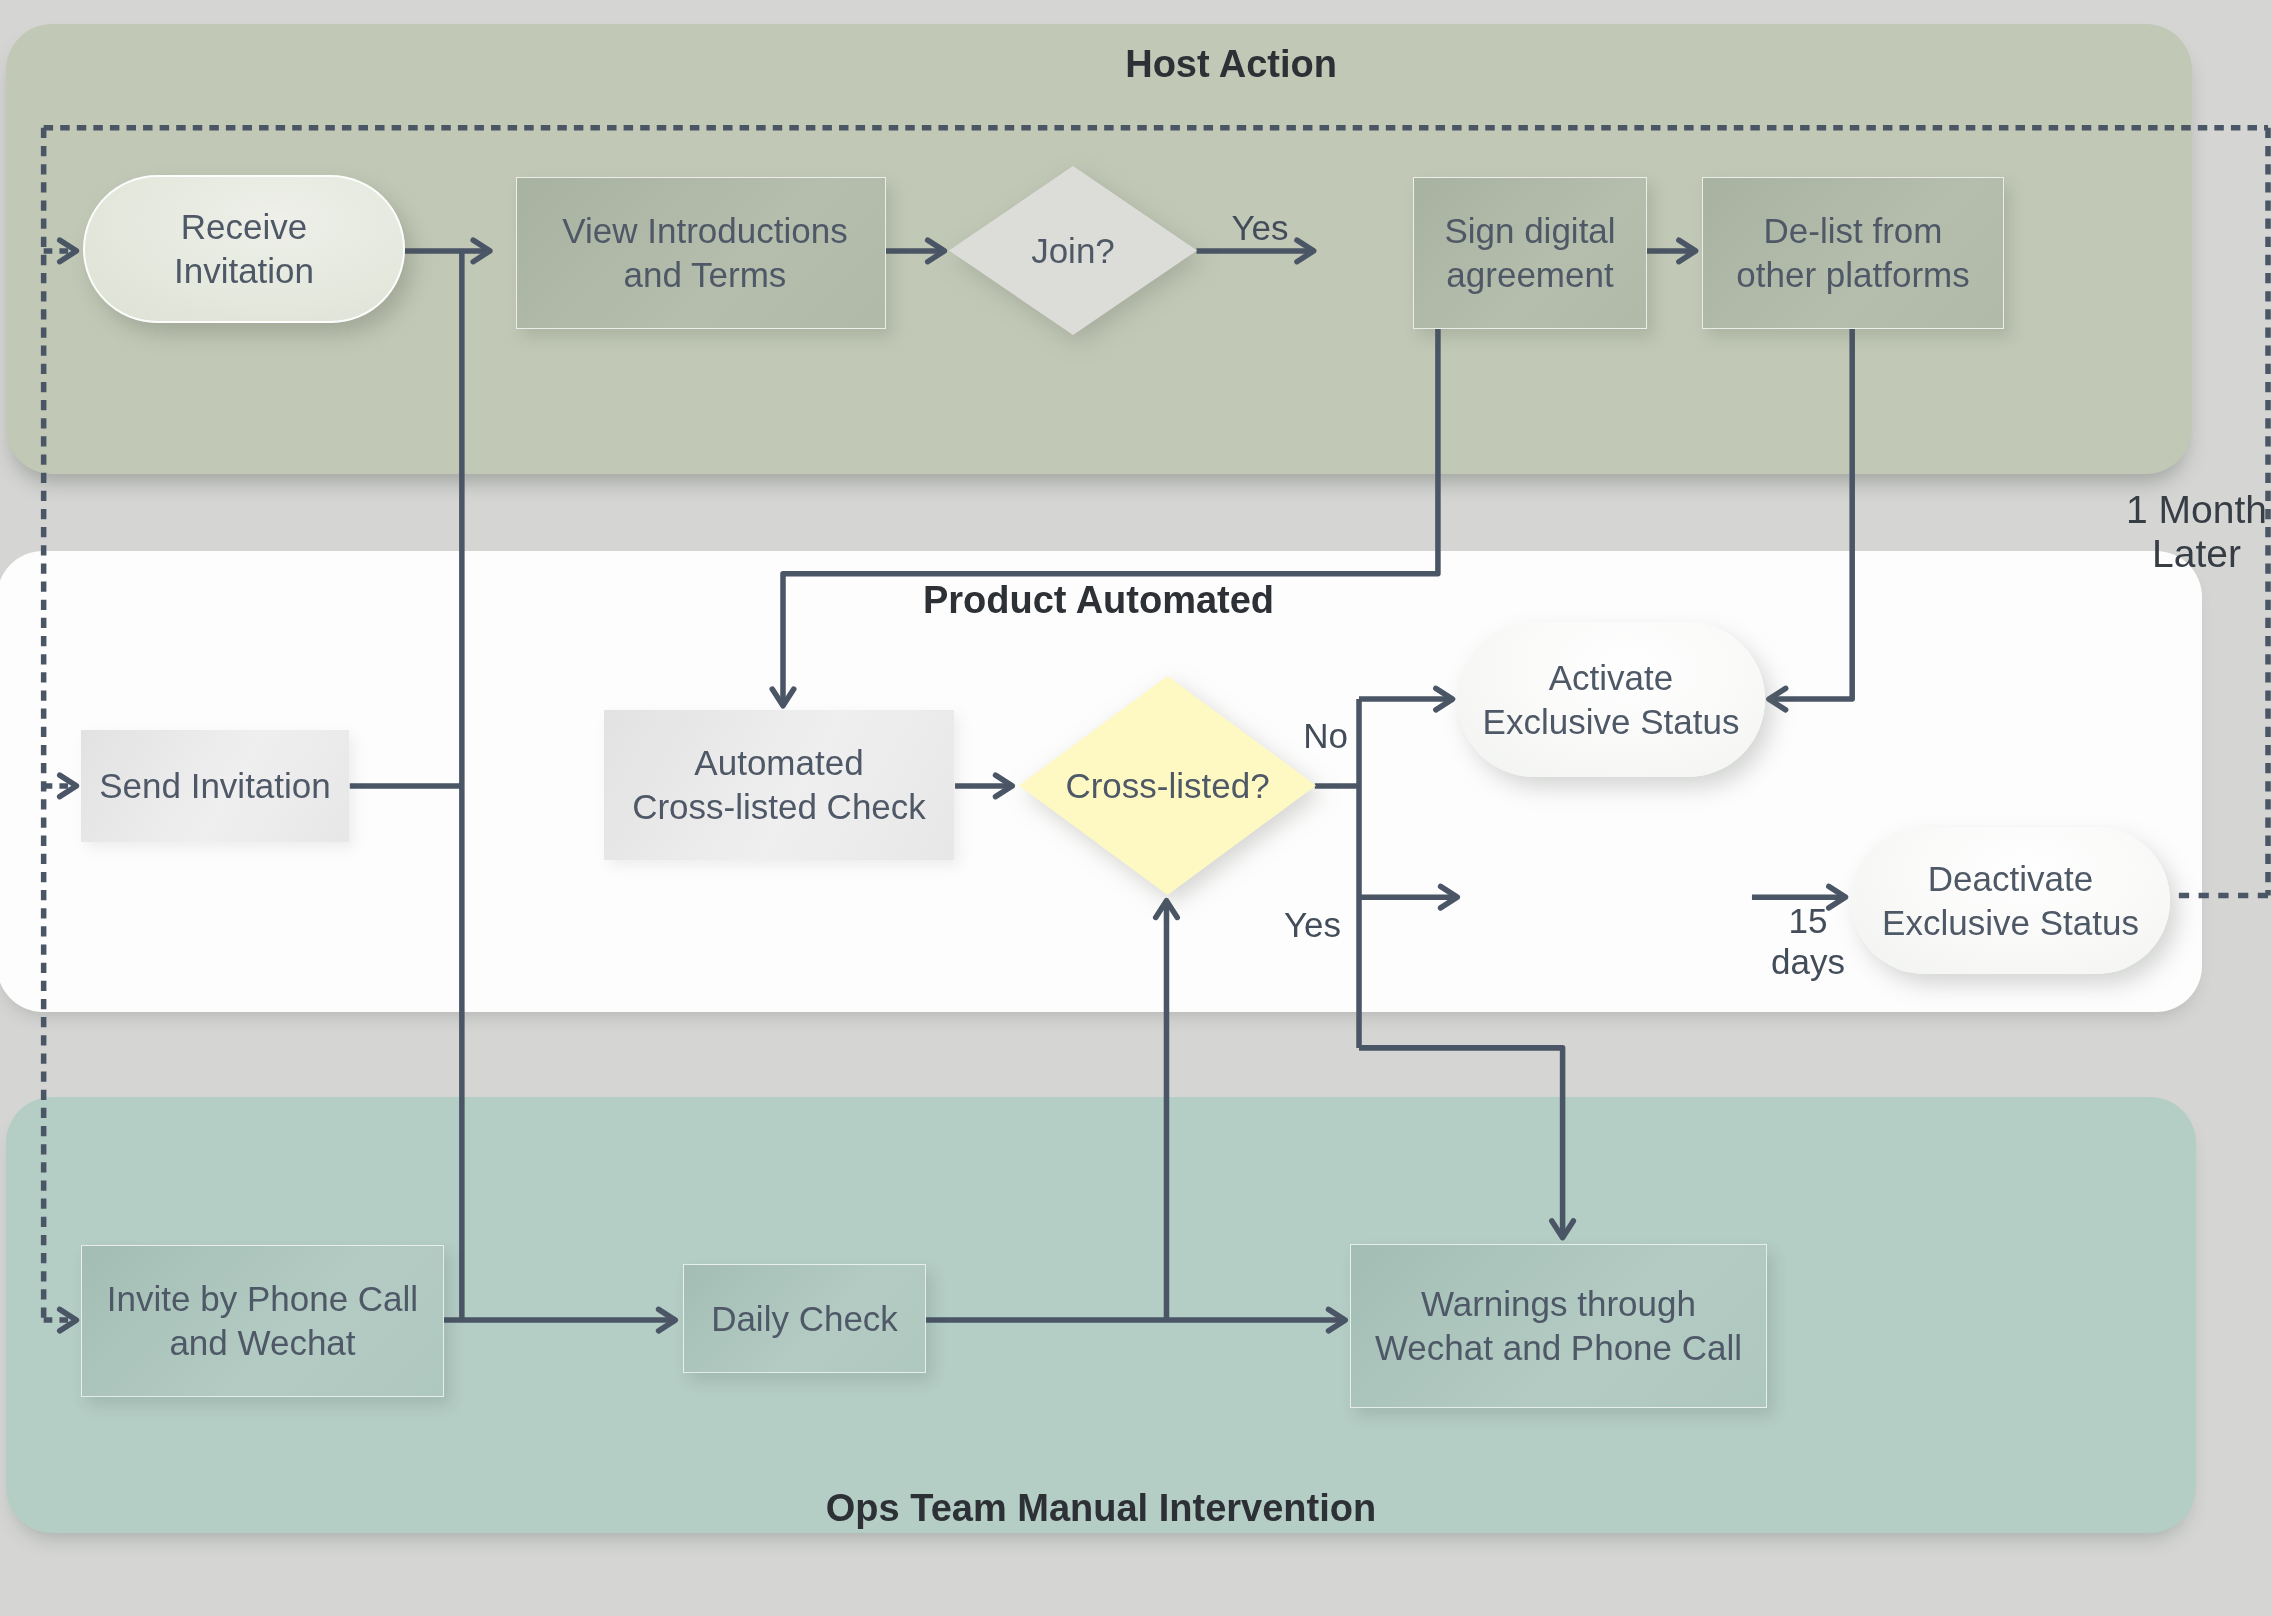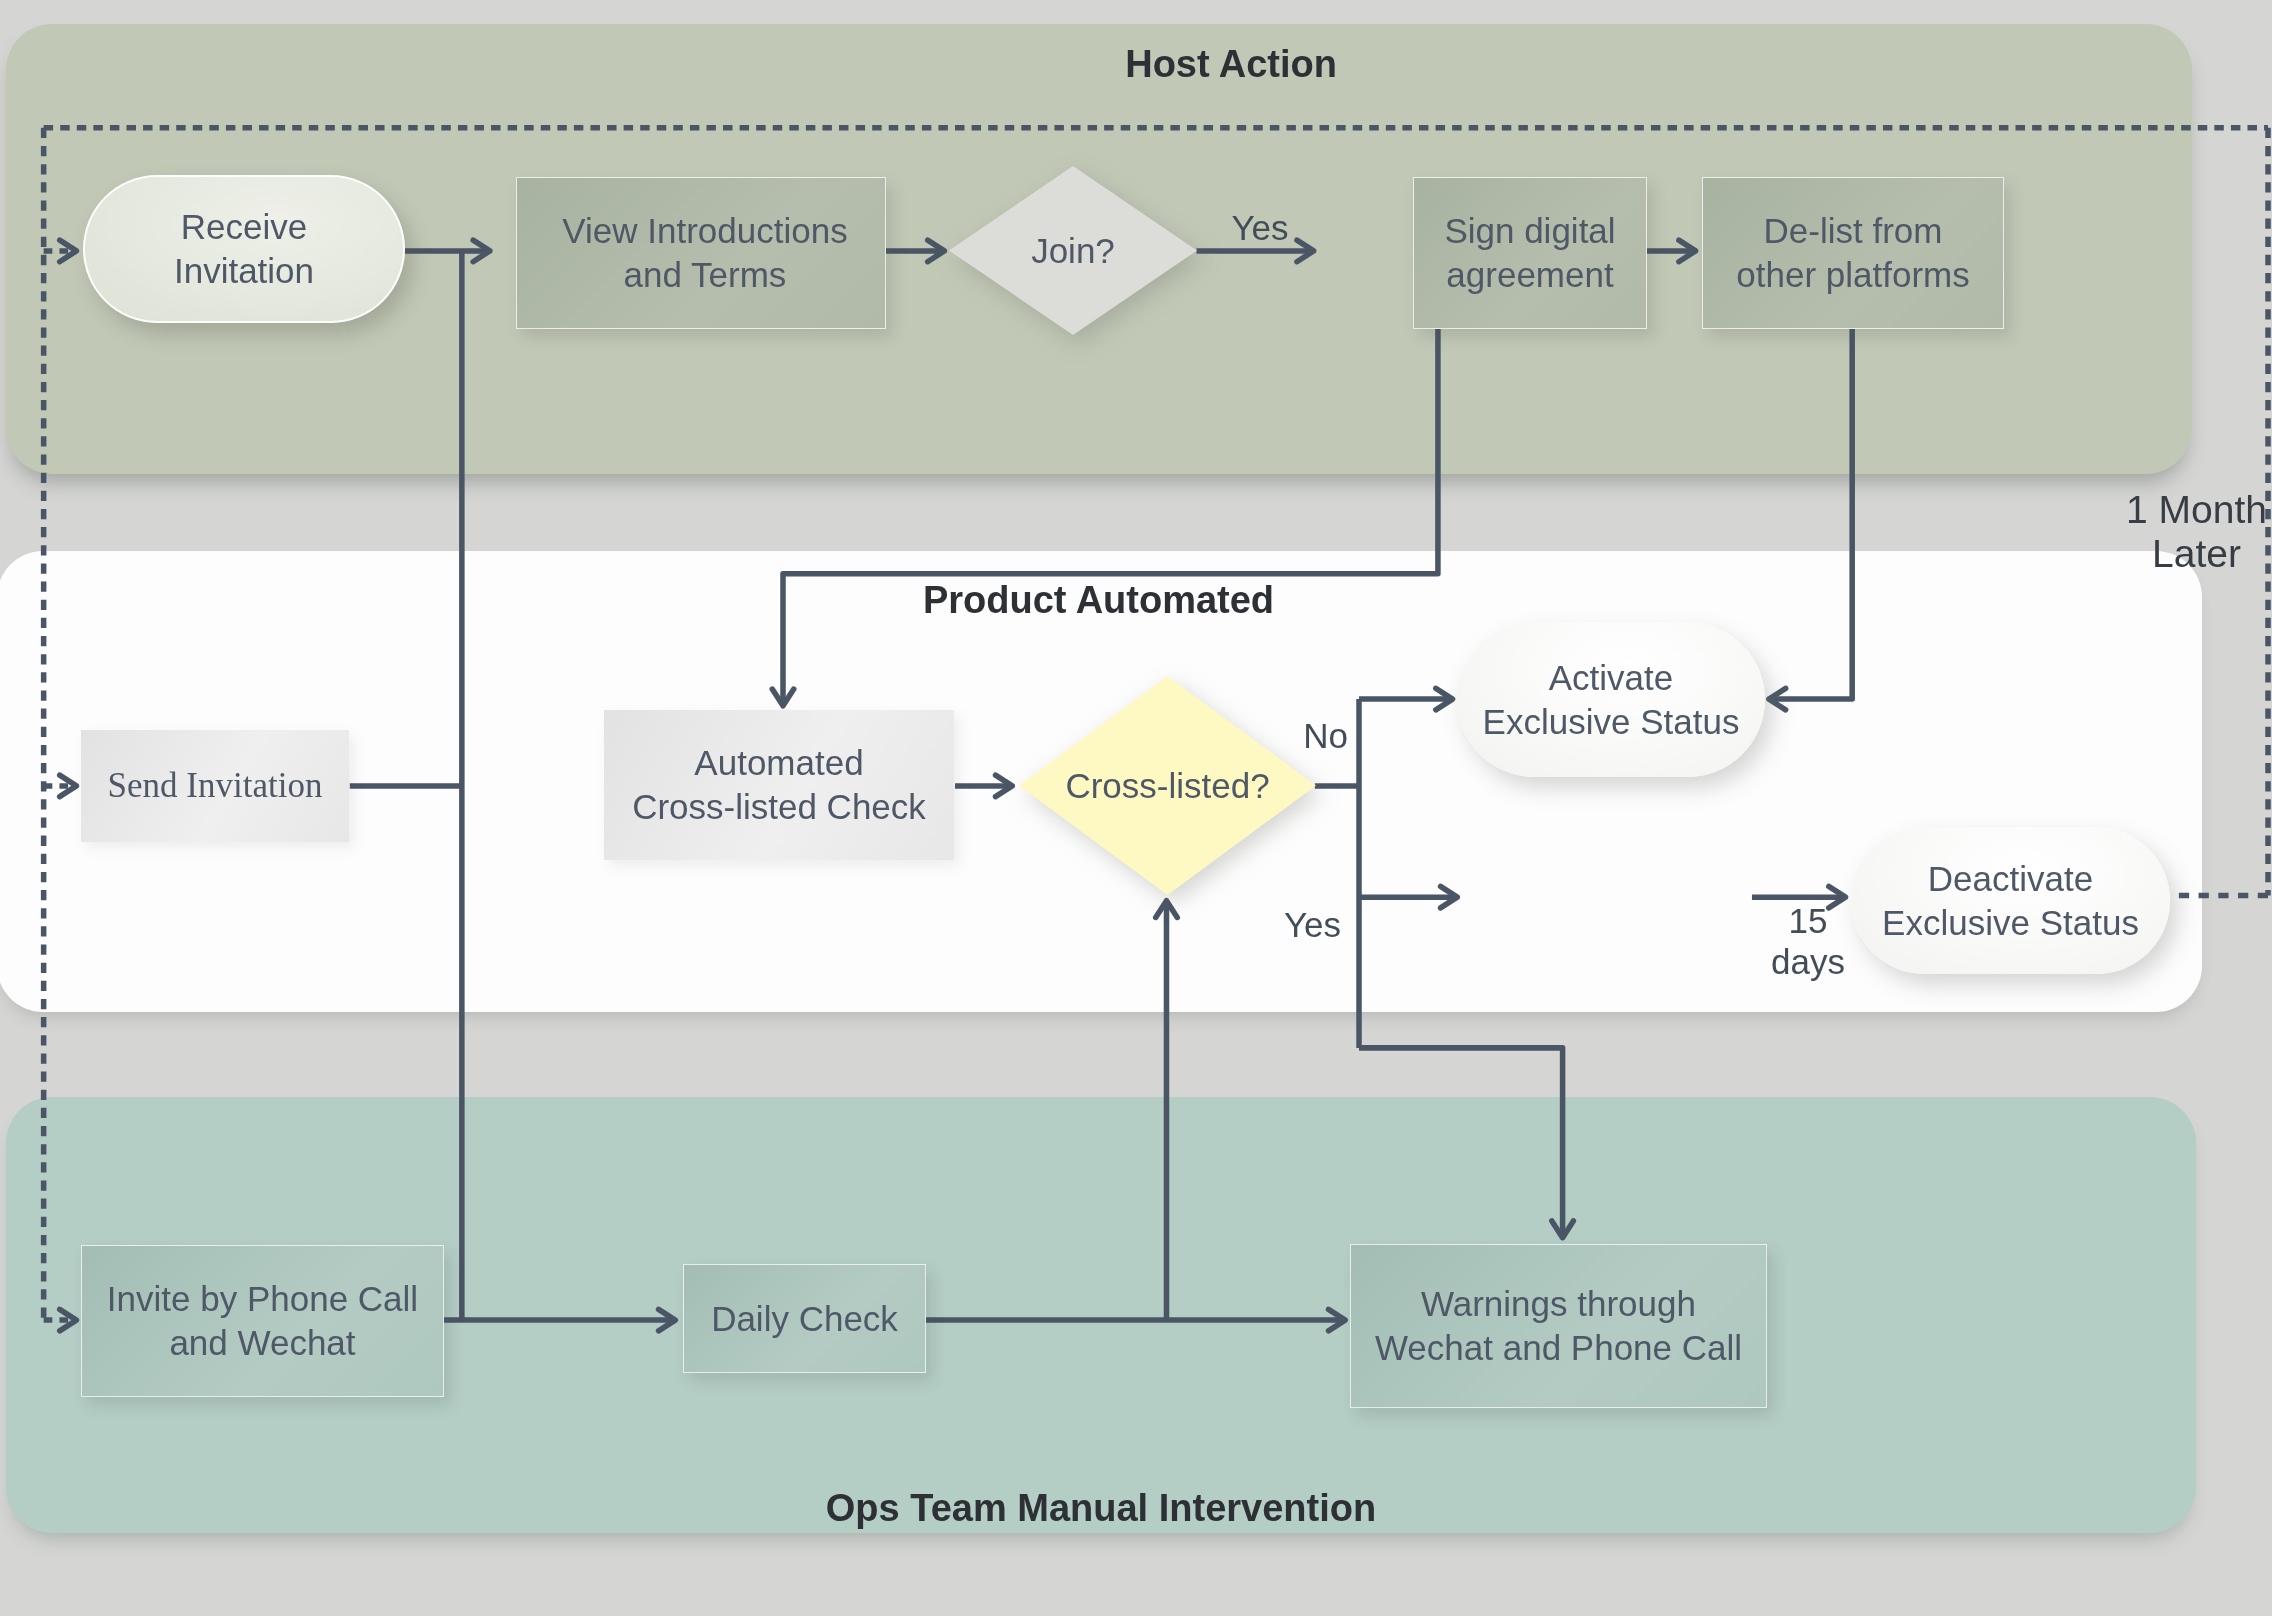--- a/index.html
+++ b/index.html
@@ -97,21 +97,21 @@
   <div class="node rect-sage" style="left:516px;top:177px;width:360px;height:150px;padding-left:8px;">View Introductions
 and Terms</div>
   <div class="dwrap" style="left:949px;top:166px;width:248px;height:169px;">
     <div class="diamond d-join">Join?</div>
   </div>
   <div class="node rect-sage" style="left:1388px;top:177px;width:232px;height:150px;margin-left:25px;">Sign digital
 agreement</div>
   <div class="node rect-sage" style="left:1702px;top:177px;width:300px;height:150px;">De-list from
 other platforms</div>
 
-  <div class="node rect-gray" style="left:81px;top:730px;width:268px;height:112px;font-family:Liberation Serif, serif;">Send Invitation</div>
+  <div class="node rect-gray" style="left:81px;top:730px;width:268px;height:112px;">Send Invitation</div>
   <div class="node rect-gray" style="left:604px;top:710px;width:350px;height:150px;">Automated
 Cross-listed Check</div>
   <div class="dwrap" style="left:1019px;top:676px;width:297px;height:219px;">
     <div class="diamond d-cross">Cross-listed?</div>
   </div>
   <div class="node pill-white" style="left:1457px;top:622px;width:308px;height:155px;">Activate
 Exclusive Status</div>
   <div class="node pill-white" style="left:1851px;top:827px;width:319px;height:147px;">Deactivate
 Exclusive Status</div>
 

